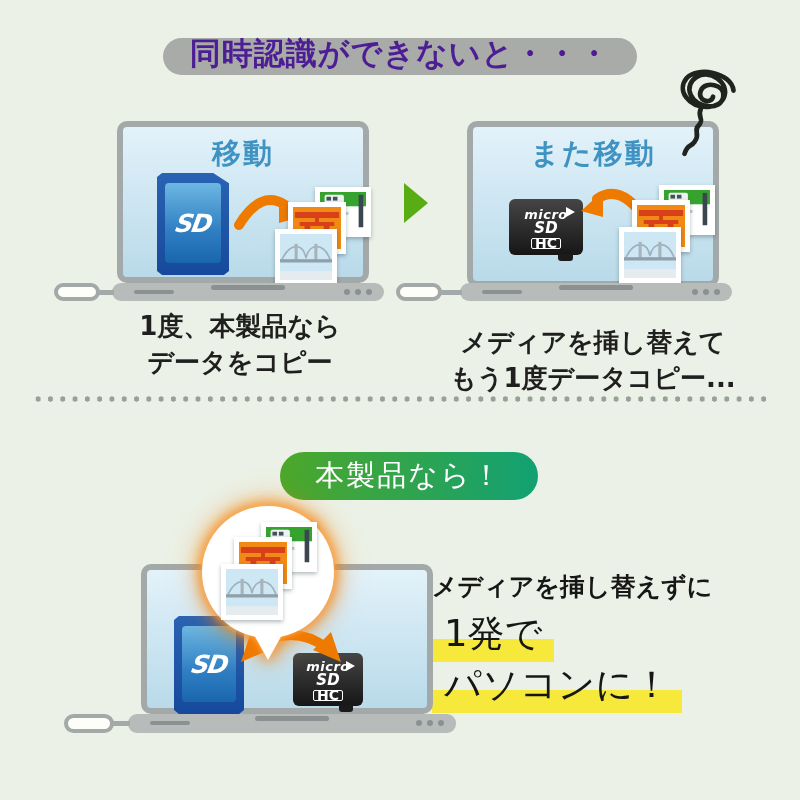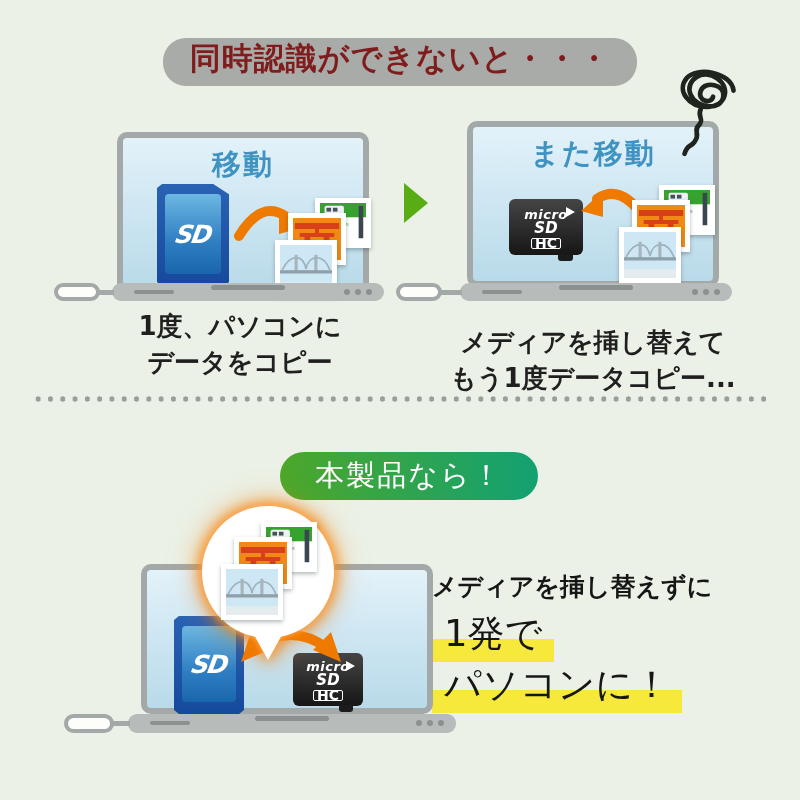--- a/index.html
+++ b/index.html
@@ -3,24 +3,24 @@
 <meta charset="utf-8">
 <style>
   html,body{margin:0;padding:0;}
   #canvas{
     position:relative;width:800px;height:800px;overflow:hidden;
     background:var(--background,#ebf1e6);
     font-family:"DejaVu Sans","Liberation Sans",sans-serif;
   }
   
   .top-banner{
-    position:absolute;left:163px;top:38px;width:474px;height:48px;
+    position:absolute;left:163px;top:38px;width:474px;height:37px;
     background:var(--banner-gray,#a9aba8);border-radius:23px;
-    display:flex;align-items:flex-start;justify-content:center;
-    color:#7f1d1d;font-size:31px;font-weight:bold;letter-spacing:1px;
+    display:flex;align-items:flex-end;justify-content:center;
+    color:#4c1d95;font-size:31px;font-weight:bold;letter-spacing:1px;
   }
   
   .scribble{position:absolute;left:666px;top:64px;width:86px;height:98px;z-index:12;}
   .scribble path{fill:none;stroke:#20241f;stroke-width:4.6;stroke-linecap:round;}
   
   .screen{
     position:absolute;box-sizing:border-box;
     border:6px solid #a3a9a8;border-radius:10px;
     background:linear-gradient(180deg,#e3f2f9 0%,#cfe7f3 45%,#b9dae9 100%);
     z-index:1;
@@ -28,21 +28,21 @@
   .base{
     position:absolute;height:18px;background:#b7bcbb;border-radius:9px;z-index:2;
   }
   .base .hinge{position:absolute;left:50%;top:2px;width:74px;height:5px;margin-left:-37px;background:#8b9190;border-radius:3px;}
   .base .dash{position:absolute;left:22px;top:7px;width:40px;height:4px;background:#8b9190;border-radius:2px;}
   .base .dots{position:absolute;right:12px;top:6px;display:flex;gap:5px;}
   .base .dots i{width:6px;height:6px;border-radius:50%;background:#8b9190;}
   .cable{position:absolute;height:5px;background:#a3a9a8;z-index:2;}
   .plug{position:absolute;box-sizing:border-box;width:46px;height:18px;background:#fdfef9;border:4px solid #a3a9a8;border-radius:10px;z-index:2;}
   
-  .lapA-screen{left:117px;top:132px;width:252px;height:162px;}
+  .lapA-screen{left:117px;top:121px;width:252px;height:162px;}
   .lapA-base{left:112px;top:283px;width:272px;}
   .lapA-plug{left:54px;top:283px;}
   .lapA-cable{left:96px;top:290px;width:18px;}
   
   .lapB-screen{left:467px;top:121px;width:252px;height:166px;}
   .lapB-base{left:460px;top:283px;width:272px;}
   .lapB-plug{left:396px;top:283px;}
   .lapB-cable{left:438px;top:290px;width:24px;}
   
   .lapC-screen{left:141px;top:564px;width:292px;height:150px;}
@@ -271,21 +271,21 @@
     <span class="dots">
         <i></i>
         <i></i>
         <i></i>
       </span>
   </div>
   <div class="cable lapB-cable"></div>
   <div class="plug lapB-plug"></div>
 
   <div class="caption caption-left">
-    <div>1度、パソコンに</div>
+    <div>1度、本製品なら</div>
     <div>データをコピー</div>
   </div>
   <div class="caption caption-right">
     <div>メディアを挿し替えて</div>
     <div>もう1度データコピー...</div>
   </div>
 
   <div class="divider"></div>
 
   <div class="solution-banner">

